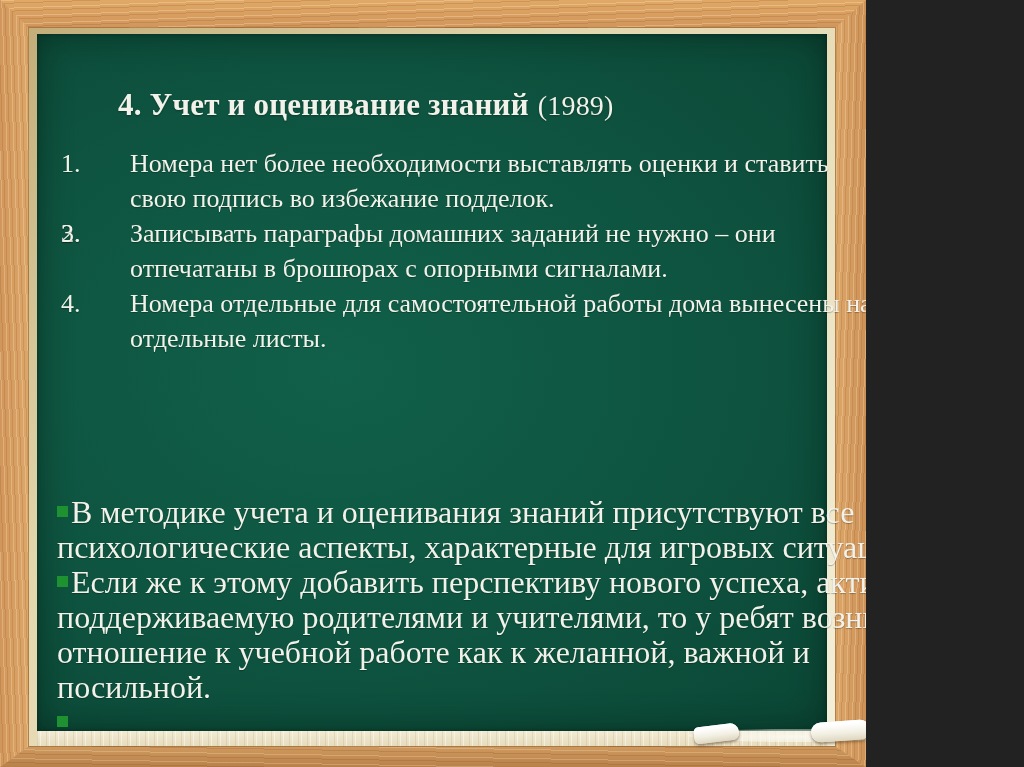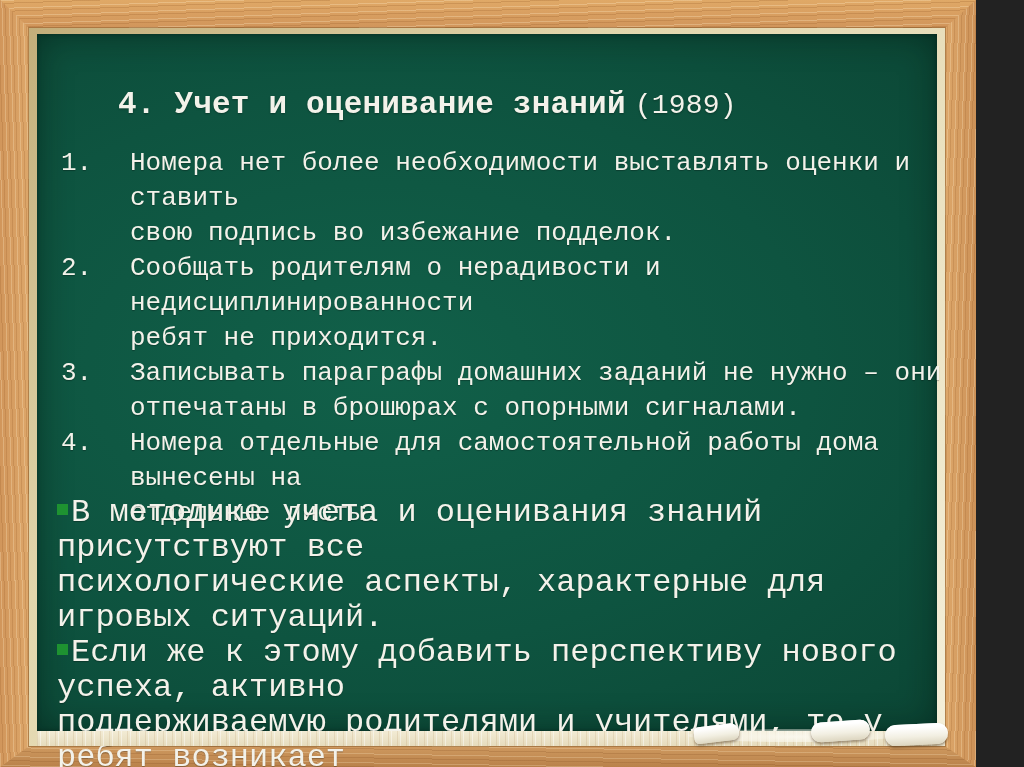--- a/index.html
+++ b/index.html
@@ -1,20 +1,20 @@
 <!DOCTYPE html>
 <html><head>
 <meta charset="utf-8">
 <style>
   html, body { margin: 0; padding: 0; background: #222; }
   .slide {
     position: relative;
-    width: 976px; height: 767px;
+    width: 866px; height: 767px;
     overflow: hidden;
-    font-family: Liberation Mono, monospace;
+    font-family: Liberation Serif, serif;
     background: #d59b5e;
   }
   
   .wood { position: absolute; }
   .wood-top {
     left: 0; top: 0; width: 100%; height: 29px;
     background:
       repeating-linear-gradient(178deg,
         rgba(255,236,200,.30) 0 1px, rgba(255,255,255,0) 1px 3px,
         rgba(140,80,30,.22) 3px 4px, rgba(255,255,255,0) 4px 8px),
@@ -134,22 +134,20 @@
     <h1 class="title"><span class="t-main">4. Учет и оценивание знаний</span><span class="t-year">(1989)</span></h1>
 
     <ol class="nlist">
       <li class="li">
         <span class="num">1.</span>
         <span class="txt">Номера нет более необходимости выставлять оценки и ставить
 свою подпись во избежание подделок.</span>
       </li>
       <li class="li">
         <span class="num">2.</span>
-        <span class="txt">Сообщать родителям о нерадивости и недисциплинированности
-ребят не приходится.</span>
       </li>
       <li class="li">
         <span class="num">3.</span>
         <span class="txt">Записывать параграфы домашних заданий не нужно – они
 отпечатаны в брошюрах с опорными сигналами.</span>
       </li>
       <li class="li">
         <span class="num">4.</span>
         <span class="txt">Номера отдельные для самостоятельной работы дома вынесены на
 отдельные листы.</span>

